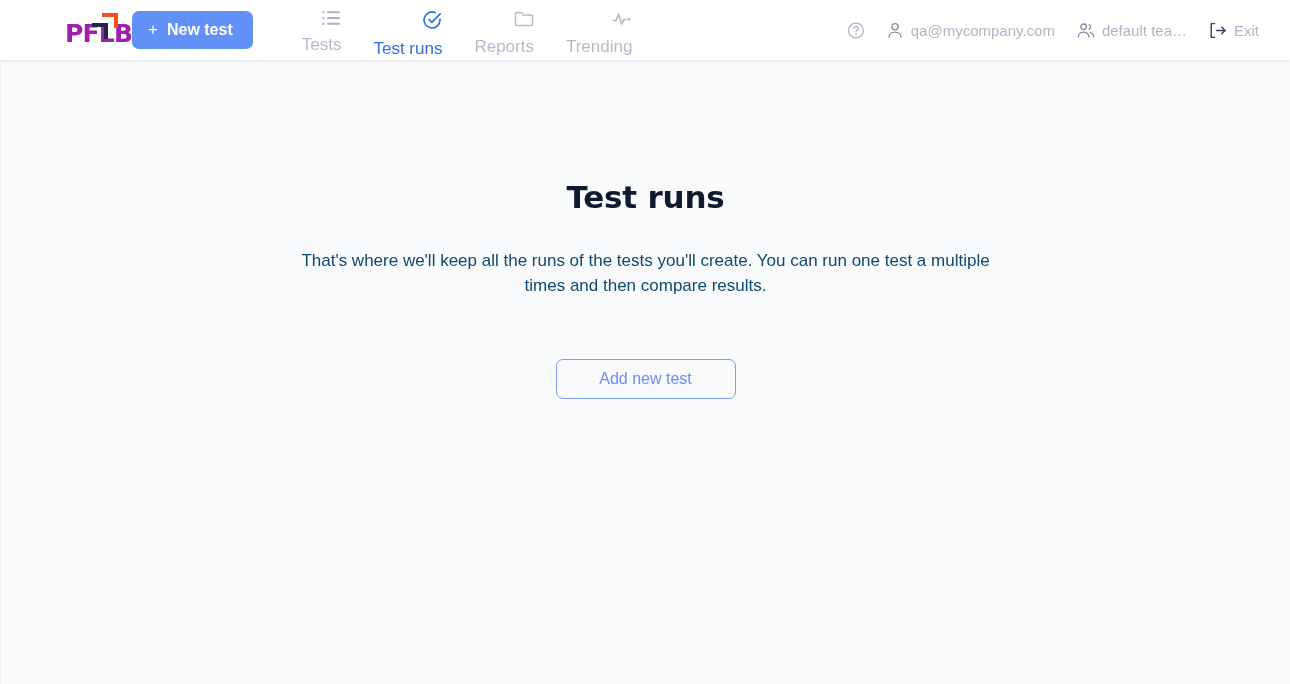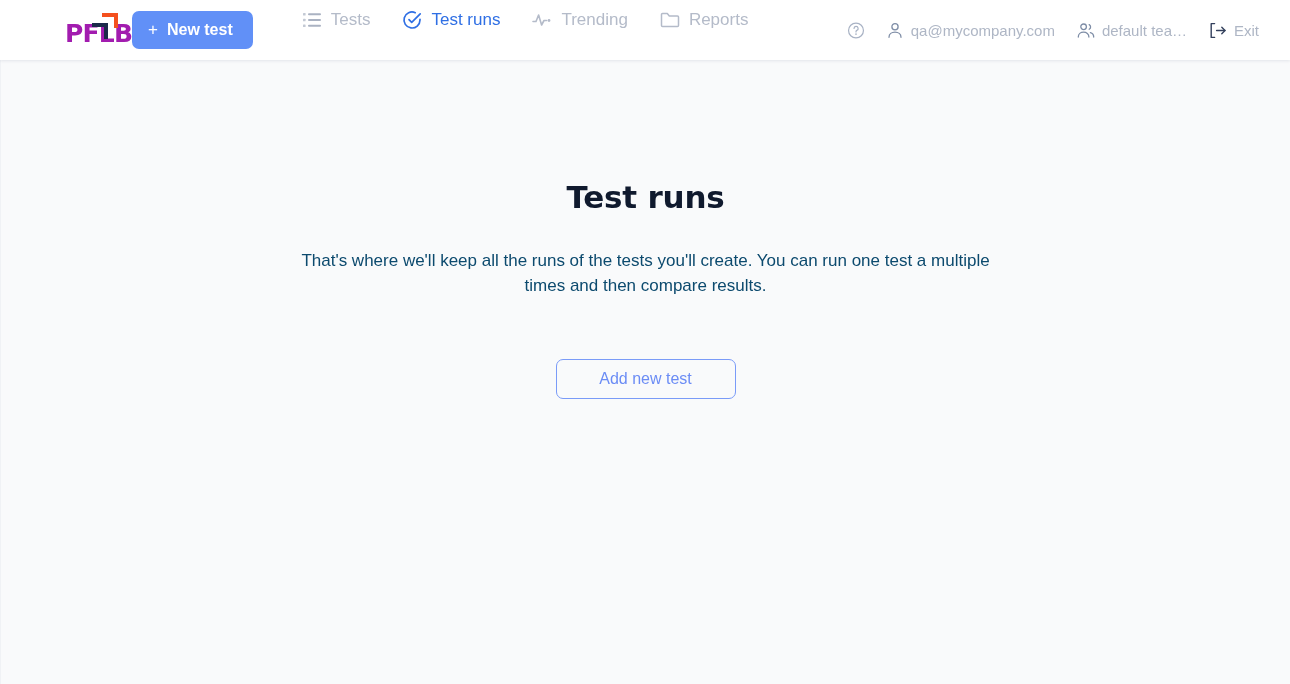--- a/index.html
+++ b/index.html
@@ -88,29 +88,30 @@
   
   .nav {
     display: flex;
     align-items: center;
     margin-left: 33px;
     gap: 0;
     flex: 0 0 auto;
   }
   .nav-item {
     display: flex;
-    align-items: flex-start;
+    align-items: flex-end;
     gap: 9px;
     padding: 0 16px;
     height: 40px;
     font-size: 17px;
     color: #b4bbc9;
     cursor: pointer;
     white-space: nowrap;
     text-decoration: none;
+    flex-direction: column;
   }
   .nav-item.active { color: #2f6fe4; font-weight: 400; }
   .nav-item .ico { display: flex; align-items: center; justify-content: center; width: 20px; height: 20px; }
 
   .spacer { flex: 1 1 auto; }
 
   
   .util {
     display: flex;
     align-items: center;
@@ -226,34 +227,34 @@
           <path d="M18 9.3V10a8 8 0 1 1-4.74-7.31" stroke="#2f6fe4" stroke-width="1.7" stroke-linecap="round" fill="none"></path>
           <path d="M7 9.6 L9.7 12.3 L18.2 3.8" stroke="#2f6fe4" stroke-width="1.7" stroke-linecap="round" stroke-linejoin="round" fill="none"></path>
         </svg>
       </span>
       <span>Test runs</span>
     </a>
 
     <a class="nav-item">
       <span class="ico">
         <svg width="20" height="18" viewBox="0 0 20 18" fill="none" xmlns="http://www.w3.org/2000/svg">
+          <path d="M1.5 14.5 V3.5 A1 1 0 0 1 2.5 2.5 H7.3 L9.3 5 H17.5 A1 1 0 0 1 18.5 6 V14.5 A1 1 0 0 1 17.5 15.5 H2.5 A1 1 0 0 1 1.5 14.5 Z" stroke="#b4bbc9" stroke-width="1.5" stroke-linejoin="round" fill="none"></path>
+        </svg>
+      </span>
+      <span>Reports</span>
+    </a>
+
+    <a class="nav-item">
+      <span class="ico">
+        <svg width="20" height="18" viewBox="0 0 20 18" fill="none" xmlns="http://www.w3.org/2000/svg">
           <path d="M1 10.5 H4 L6.6 4 L9.6 14 L12 9.5 H14.5" stroke="#b4bbc9" stroke-width="1.6" stroke-linecap="round" stroke-linejoin="round" fill="none"></path>
           <circle cx="17" cy="9.5" r="1.4" fill="#b4bbc9"></circle>
         </svg>
       </span>
       <span>Trending</span>
-    </a>
-
-    <a class="nav-item">
-      <span class="ico">
-        <svg width="20" height="18" viewBox="0 0 20 18" fill="none" xmlns="http://www.w3.org/2000/svg">
-          <path d="M1.5 14.5 V3.5 A1 1 0 0 1 2.5 2.5 H7.3 L9.3 5 H17.5 A1 1 0 0 1 18.5 6 V14.5 A1 1 0 0 1 17.5 15.5 H2.5 A1 1 0 0 1 1.5 14.5 Z" stroke="#b4bbc9" stroke-width="1.5" stroke-linejoin="round" fill="none"></path>
-        </svg>
-      </span>
-      <span>Reports</span>
     </a>
 
   </nav>
 
   <div class="spacer"></div>
 
   <div class="util">
 
     <div class="util-item util-help">
       <span class="ico">

